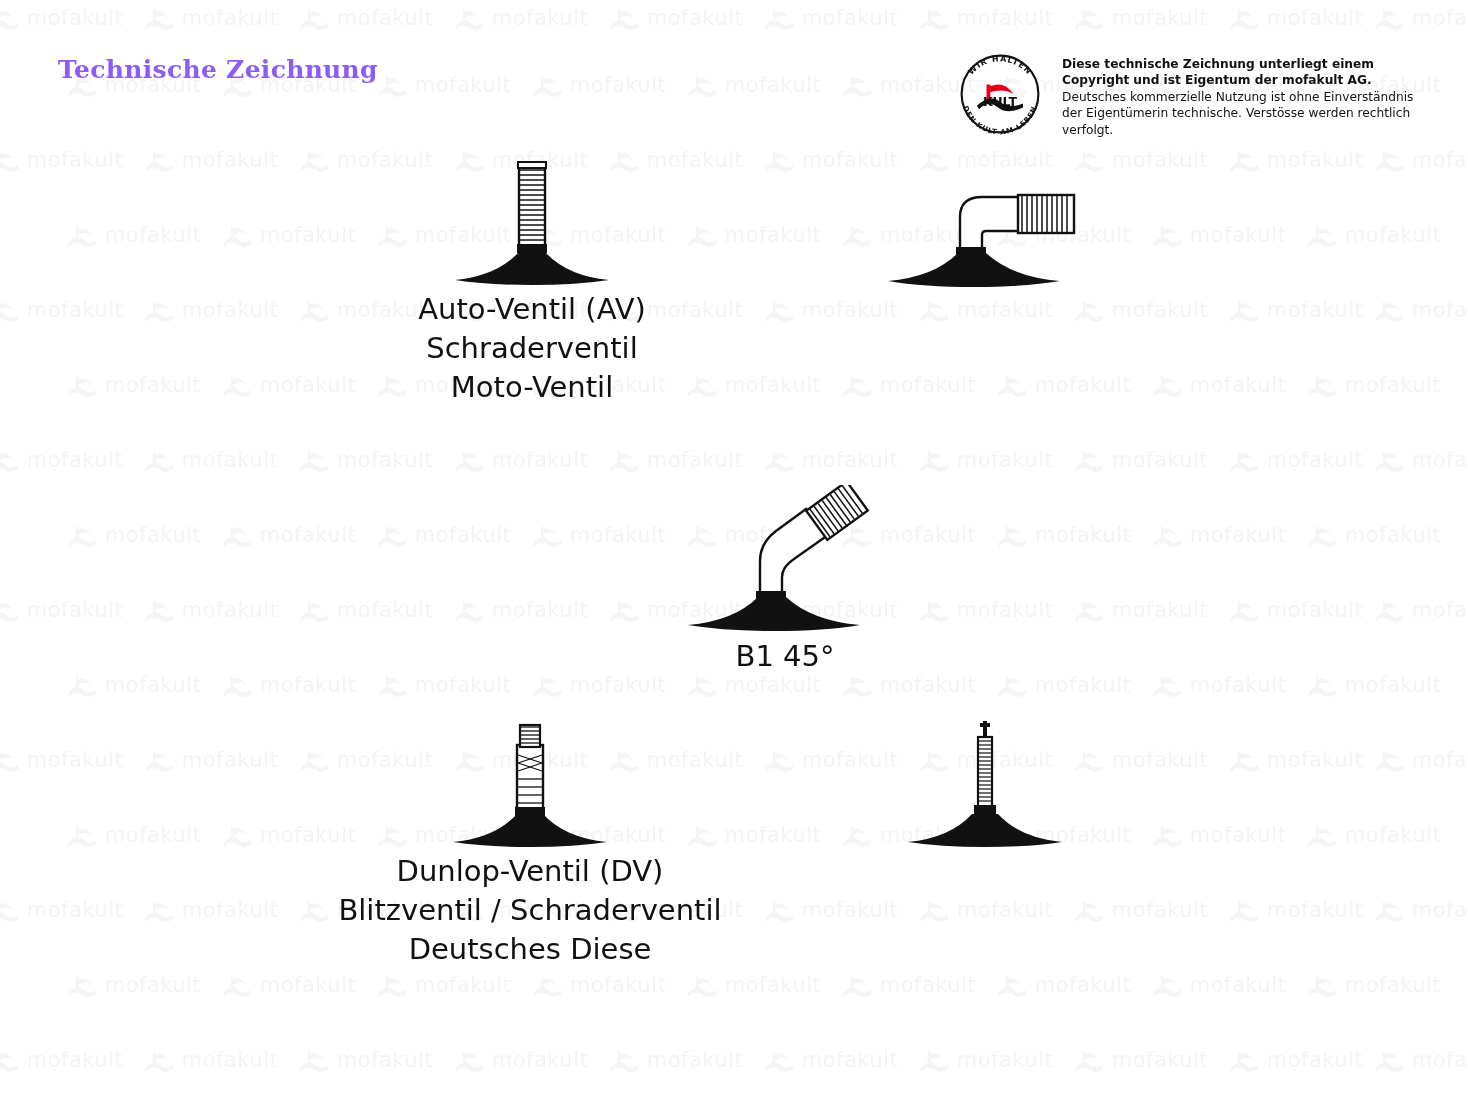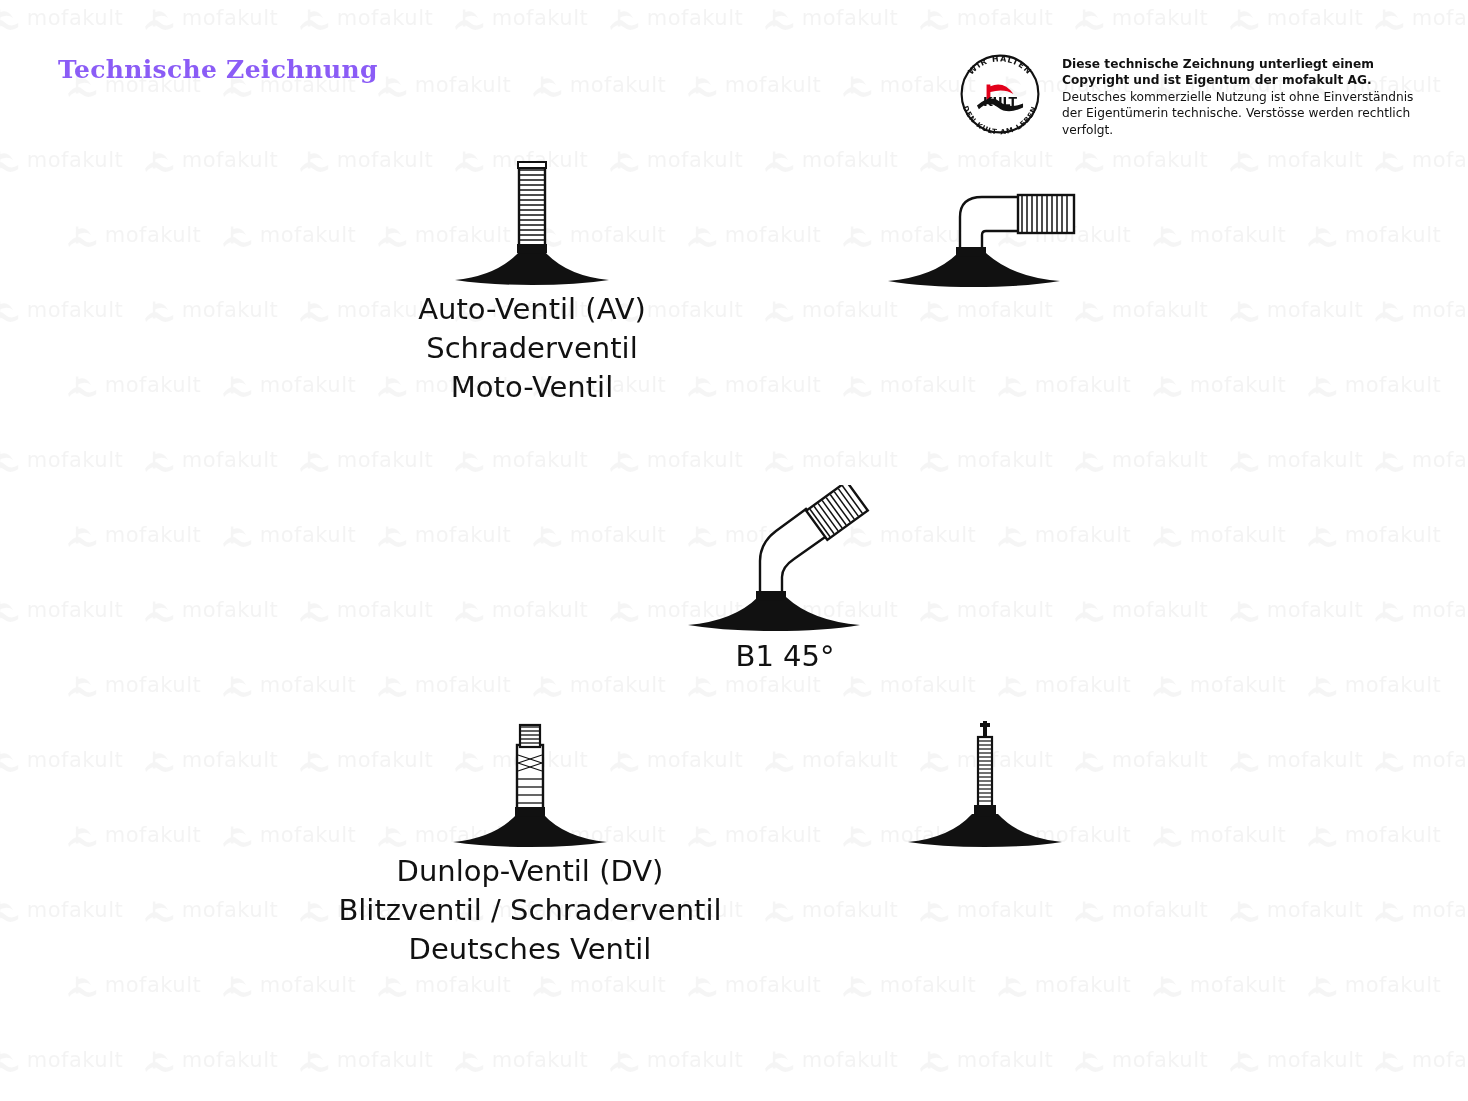--- a/index.html
+++ b/index.html
@@ -1297,21 +1297,21 @@
       <line x1="93" y1="64" x2="117" y2="64"></line>
         <line x1="93" y1="72" x2="117" y2="72"></line>
       <line x1="93" y1="80" x2="117" y2="80"></line>
         <line x1="93" y1="88" x2="117" y2="88"></line>
     </g>
     <rect x="90" y="92" width="30" height="9" fill="#111"></rect>
   </svg>
   <div class="caption">
     <span class="line">Dunlop-Ventil (DV)</span>
     <span class="line">Blitzventil / Schraderventil</span>
-    <span class="line">Deutsches Ventil</span>
+    <span class="line">Deutsches Diese</span>
   </div>
 </div>
 
 <div class="valve" id="valve-sv">
   <svg class="art" width="210" height="135" viewBox="0 0 210 135">
     <path d="M28 127 Q70 123 92 99 L118 99 Q140 123 182 127 Q150 132 105 132 Q60 132 28 127 Z" fill="#111"></path>
 
     <rect x="98" y="22" width="14" height="78" fill="#ffffff" stroke="#111" stroke-width="2.2"></rect>
 
     <rect x="103" y="6" width="4" height="16" fill="#111"></rect>

